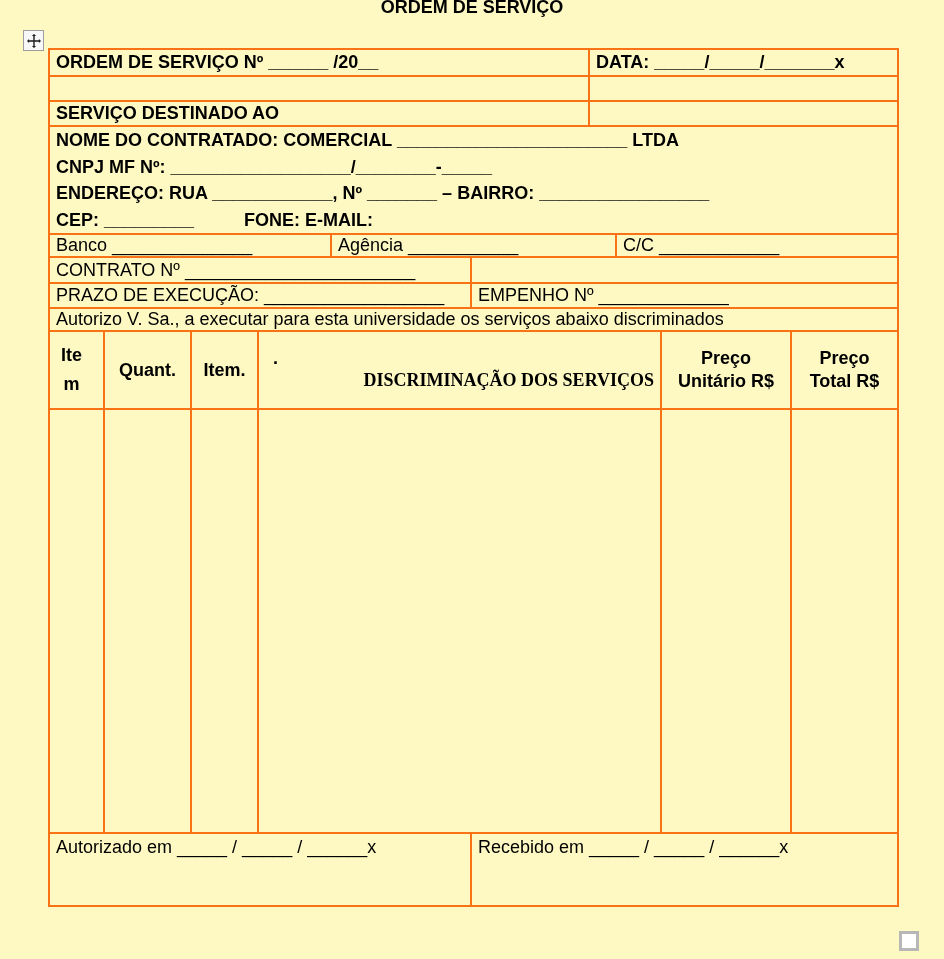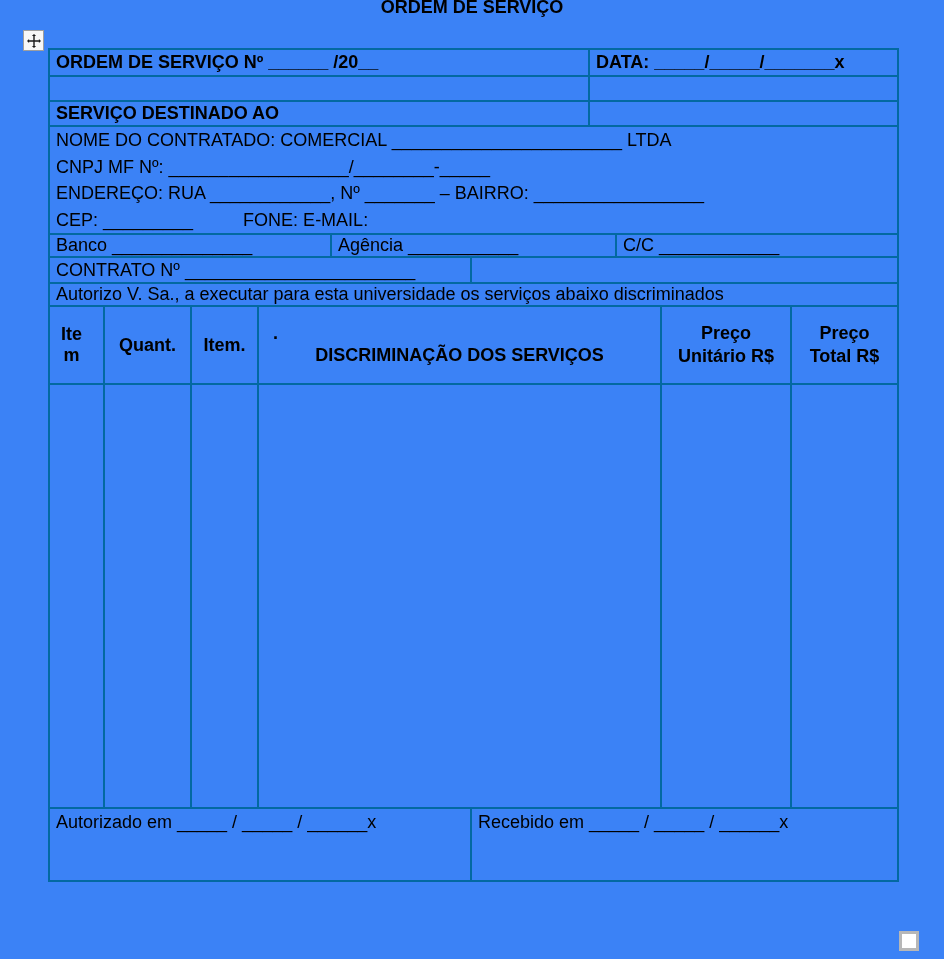--- a/index.html
+++ b/index.html
@@ -1,21 +1,21 @@
 <!DOCTYPE html>
 <html><head>
 <meta charset="utf-8">
 <style>
   * { box-sizing: border-box; }
   html, body { margin: 0; padding: 0; background: #ffffff; }
   .page {
     position: relative;
     width: 944px;
     height: 959px;
-    background: #3b82f6;
+    background: #fef9c3;
     font-family: "Liberation Sans", "DejaVu Sans", sans-serif;
     color: #000000;
     overflow: hidden;
   }
   .doc-title {
     position: absolute;
     top: -3px;
     left: 0;
     width: 100%;
     text-align: center;
@@ -27,54 +27,54 @@
     position: absolute;
     left: 48px;
     top: 48px;
     width: 849px;
     border-collapse: collapse;
     table-layout: fixed;
     font-size: 18px;
     color: #000000;
   }
   .os-table td {
-    border: 2px solid #0369a1;
+    border: 2px solid #f97316;
     padding: 0 6px;
     vertical-align: middle;
     overflow: hidden;
   }
   .t { white-space: pre-wrap; }
   .b { font-weight: 700; }
   tr.r1  > td { height: 27px; }
   tr.r2  > td { height: 25px; }
   tr.r3  > td { height: 25px; }
   tr.r4  > td { height: 105px; }
   tr.r5  > td { height: 16px; }
   tr.r6  > td { height: 26px; border-radius: 11px; }
   tr.r7  > td { height: 25px; }
   tr.r8  > td { height: 21px; }
   tr.r9  > td { height: 78px; }
   tr.r10 > td { height: 424px; }
   tr.r11 > td { height: 73px; vertical-align: top; padding-top: 3px; }
-  .r4 .line { line-height: 26.5px; white-space: pre-wrap; }
+  .r4 .line { line-height: 26.5px; white-space: pre-wrap; font-weight: bold; }
   tr.r9 > td { font-weight: 700; text-align: center; }
   td.h-item {
     text-align: left;
     word-break: break-all;
     padding-right: 16px;
-    line-height: 21px;
+    line-height: 29px;
   }
   .disc-wrap {
     height: 76px;
     display: flex;
     flex-direction: column;
     justify-content: center;
   }
   .disc-dot { text-align: left; padding-left: 8px; line-height: 19px; }
-  .disc-label { text-align: center; line-height: 24px; }
+  .disc-label { text-align: right; line-height: 24px; font-family: Liberation Serif, serif; }
   .price-line { line-height: 23px; text-align: center; }
   .move-handle {
     position: absolute;
     left: 23px;
     top: 30px;
     width: 21px;
     height: 21px;
     border: 1px solid #9e9e9e;
     background: #f7f7f7;
     display: flex;
@@ -162,20 +162,28 @@
       </td>
     </tr>
 
     <tr class="r6">
       <td colspan="5">
         <span class="t">CONTRATO Nº _______________________</span>
       </td>
       <td colspan="5"></td>
     </tr>
 
+    <tr class="r7">
+      <td colspan="5">
+        <span class="t">PRAZO DE EXECUÇÃO: __________________</span>
+      </td>
+      <td colspan="5">
+        <span class="t">EMPENHO Nº _____________</span>
+      </td>
+    </tr>
 
     <tr class="r8">
       <td colspan="10">
         <span class="t">Autorizo V. Sa., a executar para esta universidade os serviços abaixo discriminados</span>
       </td>
     </tr>
 
     <tr class="r9">
       <td class="h-item">
         <span>Item</span>

